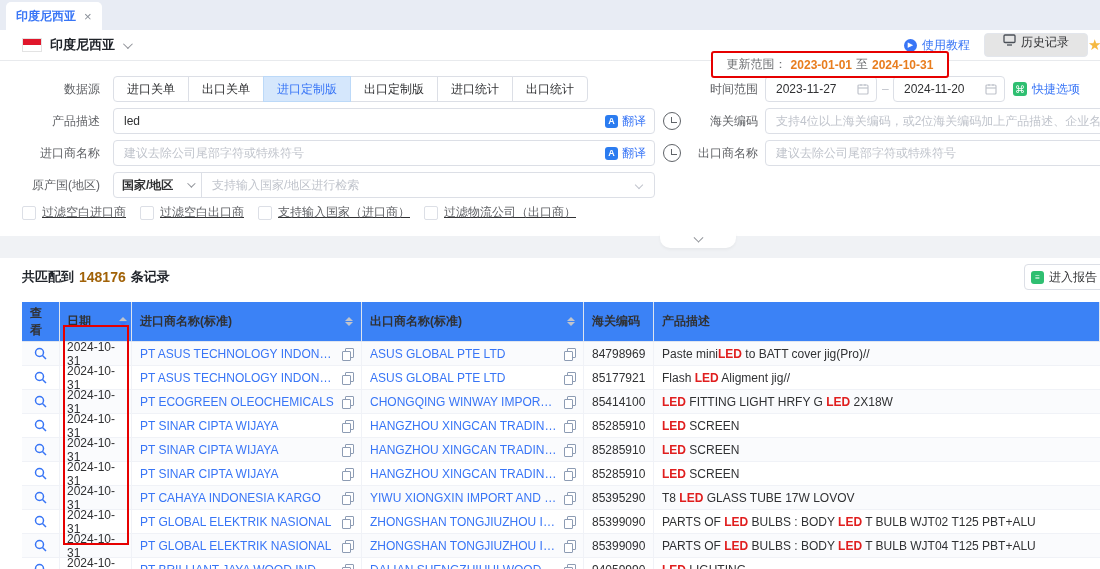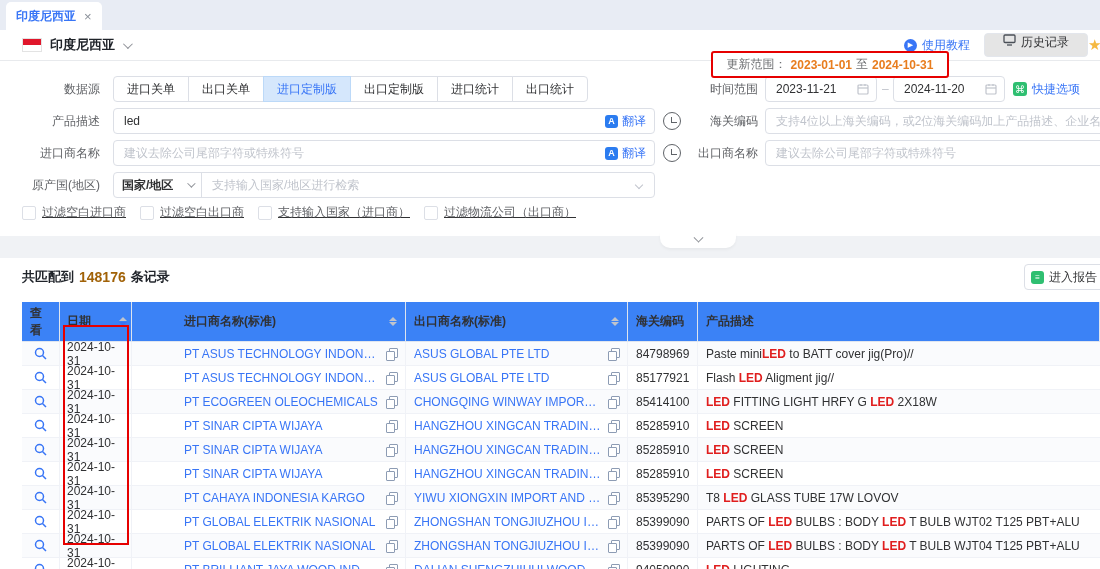--- a/index.html
+++ b/index.html
@@ -86,21 +86,21 @@
     border-radius:4px; display:flex; align-items:center; justify-content:center; gap:5px; cursor:pointer; color:#303133; }
   .report-ic { width:13px; height:13px; background:#2fbf71; border-radius:3px; color:#fff; font-size:8px; display:flex; align-items:center; justify-content:center; }
 
   .tbl { position:absolute; left:22px; top:44px; width:1078px; }
   .trow { display:flex; height:24px; align-items:stretch; border-bottom:1px solid #f0f2f7; }
   .trow.head { height:40px; background:#3b82f6; border-bottom:1px solid #e0e6f0; font-weight:700; }
   .tc { display:flex; align-items:center; padding:0 8px; border-right:1px solid #f0f2f7; overflow:hidden; position:relative; }
   .trow.head .tc { border-right:1px solid #dde4ef; }
   .c-view { width:38px; justify-content:center; }
   .c-date { width:72px; padding:0 4px 0 7px; }
-  .c-imp  { width:230px;margin-left:44px; }
+  .c-imp  { width:230px; }
   .c-exp  { width:222px; }
   .c-hs   { width:70px; }
   .c-desc { flex:1; border-right:none; white-space:nowrap; }
   .trow:nth-child(odd):not(.head) { background:#fafbfd; }
   .link { color:#3875f6; white-space:nowrap; overflow:hidden; text-overflow:ellipsis; flex:1; cursor:pointer; }
   .copy-ic { width:11px; height:12px; position:relative; flex:none; margin-left:6px; cursor:pointer; }
   .copy-ic:before { content:""; position:absolute; left:3px; top:0; width:7px; height:8px; border:1px solid #8d9cb4; border-radius:1px; background:#fff; }
   .copy-ic:after { content:""; position:absolute; left:0; top:3px; width:7px; height:8px; border:1px solid #8d9cb4; border-radius:1px; background:#fff; }
   .sorter { margin-left:auto; display:flex; flex-direction:column; gap:1px; }
   .sorter i { width:0; height:0; border-left:4px solid transparent; border-right:4px solid transparent; }
@@ -163,21 +163,21 @@
       <div class="seg">
         <span class="sbtn">进口关单</span>
         <span class="sbtn">出口关单</span>
         <span class="sbtn active">进口定制版</span>
         <span class="sbtn">出口定制版</span>
         <span class="sbtn">进口统计</span>
         <span class="sbtn">出口统计</span>
       </div>
       <span class="flabel right">时间范围</span>
       <div class="fld" style="position:absolute; left:765px; width:112px;">
-        <span class="val">2023-11-21</span>
+        <span class="val">2023-11-27</span>
         <svg class="cal" viewBox="0 0 12 12">
             <rect x="1" y="2" width="10" height="9" rx="1" fill="none" stroke="#c0c4cc" stroke-width="1.2"></rect>
             <line x1="1" y1="5" x2="11" y2="5" stroke="#c0c4cc" stroke-width="1.2"></line>
             <line x1="4" y1="1" x2="4" y2="3" stroke="#c0c4cc" stroke-width="1.2"></line>
             <line x1="8" y1="1" x2="8" y2="3" stroke="#c0c4cc" stroke-width="1.2"></line>
           </svg>
       </div>
       <span class="dash" style="position:absolute; left:882px;">–</span>
       <div class="fld" style="position:absolute; left:893px; width:112px;">
         <span class="val">2024-11-20</span>

